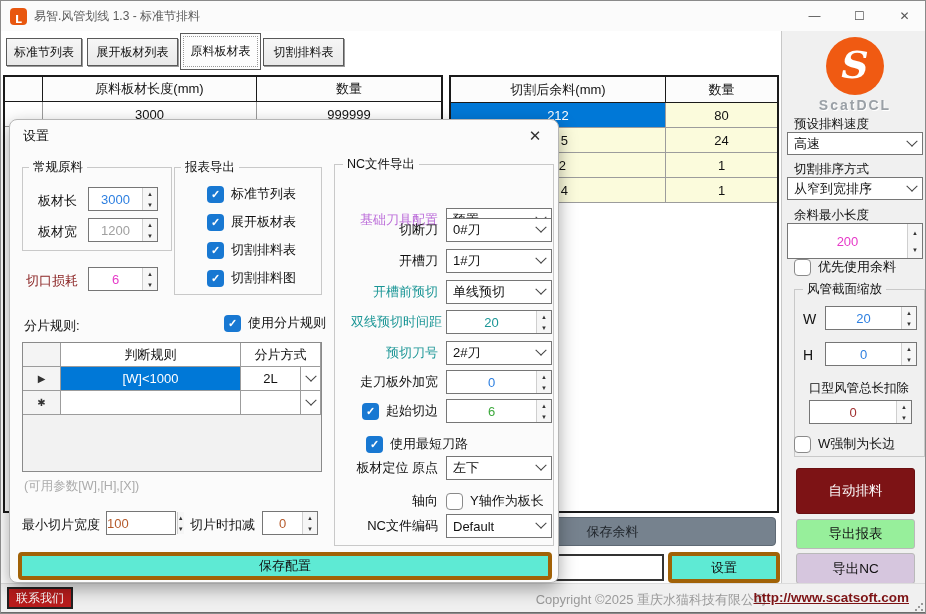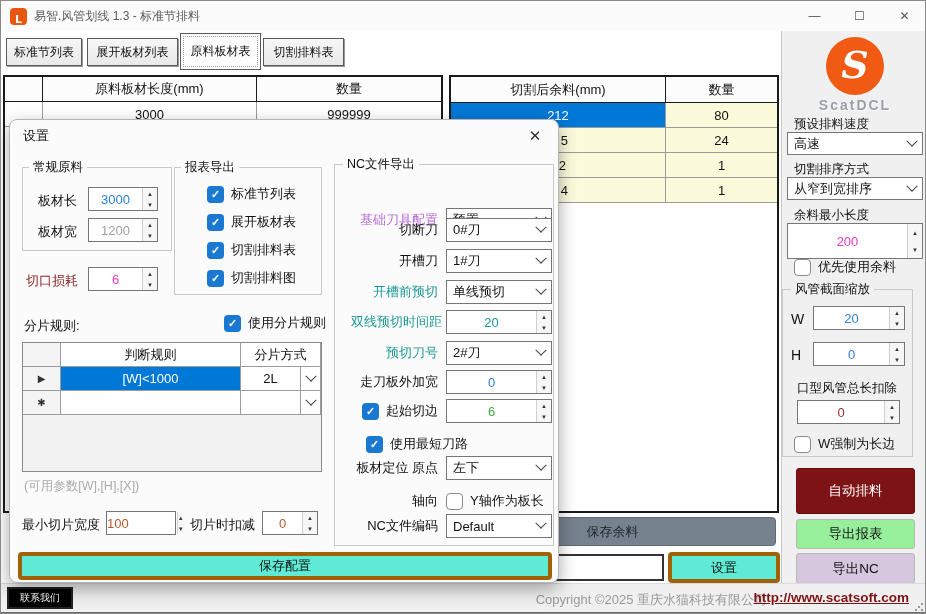--- a/index.html
+++ b/index.html
@@ -56,21 +56,21 @@
   .bigbtn { position:absolute; display:flex; align-items:center; justify-content:center; font-size:13.5px; border-radius:3px; border:1px solid #b9b9b9; }
   .btn-auto { background:#7d1315; color:#fff; border-color:#6a1012; }
   .btn-report { background:#97ef9b; color:#111; }
   .btn-nc { background:#d6c6de; color:#111; }
   
   .btn-slate { position:absolute; background:#76828e; color:#1f242a; border:1px solid #5f6a75; border-radius:4px; display:flex; align-items:center; justify-content:center; font-size:13px; }
   .btn-blue { background:#5eead4; border:4px solid #a16207; border-radius:4px; display:flex; align-items:center; justify-content:center; font-size:13px; color:#111; }
   .main-input { position:absolute; background:#fff; border:2px solid #333; }
   
   .footer { position:absolute; left:0; top:582px; width:926px; height:32px; background:#f0f0f0; border-top:1px solid #dcdcdc; border-bottom:3px solid #6b6b6b; }
-  .btn-contact { position:absolute; left:6px; top:3px; width:66px; height:22px; background:#000000; color:#fff; border:2px solid #222; display:flex; align-items:center; justify-content:center; font-size:10px; }
+  .btn-contact { position:absolute; left:6px; top:3px; width:66px; height:22px; background:#b91c1c; color:#fff; border:2px solid #222; display:flex; align-items:center; justify-content:center; font-size:12px; }
   .copyright { position:absolute; right:160px; top:7px; color:#9a9a9a; font-size:13px; }
   .weblink { position:absolute; right:18px; top:6px; color:#7d1315; font-size:13.5px; font-weight:bold; text-decoration:underline; }
   .grip { position:absolute; right:4px; top:18px; width:9px; height:9px;
           background:radial-gradient(circle 1px at 8px 2px,#999 99%,transparent), radial-gradient(circle 1px at 8px 8px,#999 99%,transparent), radial-gradient(circle 1px at 2px 8px,#999 99%,transparent), radial-gradient(circle 1px at 5px 5px,#999 99%,transparent); }
   
   .dialog { position:absolute; left:8px; top:118px; width:550px; height:464px; background:#fbfbfb; border:1px solid #b5b5b5; border-radius:8px; box-shadow:0 6px 18px rgba(0,0,0,.35); }
   .dlg-title { position:absolute; left:13px; top:7px; font-size:13px; }
   .dlg-close { position:absolute; right:12px; top:5px; width:22px; height:22px; display:flex; align-items:center; justify-content:center; font-size:15px; color:#333; }
   .dlg-label { position:absolute; font-size:13px; white-space:nowrap; }
   .dlg-spin { position:absolute; width:70px; height:24px; }
@@ -182,21 +182,21 @@
           <span class="sb up"></span>
           <span class="sb dn"></span>
         </span>
     </div>
 
     <div class="cbrow sb-cb" style="top:227px;">
       <span class="cb off"></span>
       <span>优先使用余料</span>
     </div>
 
-    <div class="fs" style="left:0; top:258px; width:131px; height:168px;text-align:center;">
+    <div class="fs" style="left:12px; top:258px; width:131px; height:168px;text-align:center;">
       <div class="fs-legend" style="left:8px; top:-9px;">风管截面缩放</div>
       <div style="position:absolute; left:8px; top:21px; font-size:14px;">W</div>
       <div class="spin" style="position:absolute; left:30px; top:16px; width:92px; height:24px;">
         <span class="sval v-blue">20</span>
         <span class="sbtns">
             <span class="sb up"></span>
             <span class="sb dn"></span>
           </span>
       </div>
       <div style="position:absolute; left:8px; top:57px; font-size:14px;">H</div>

